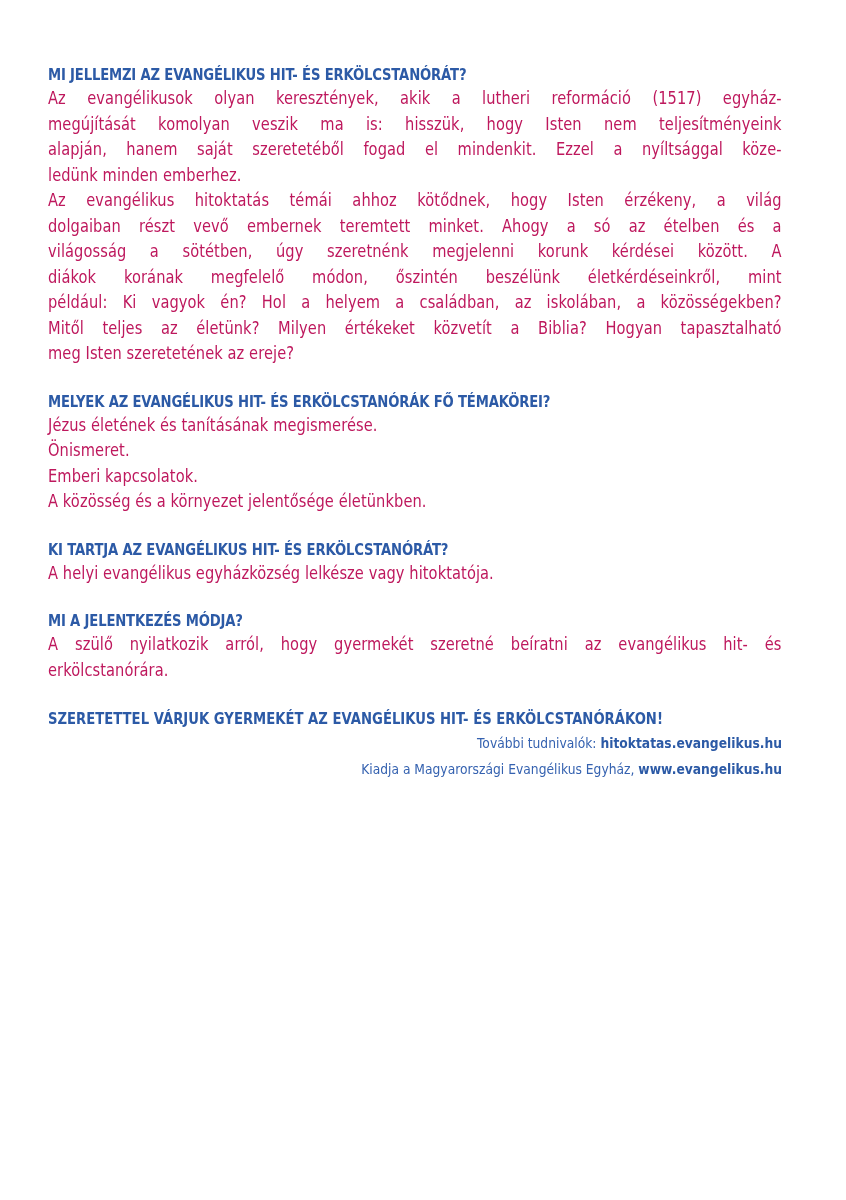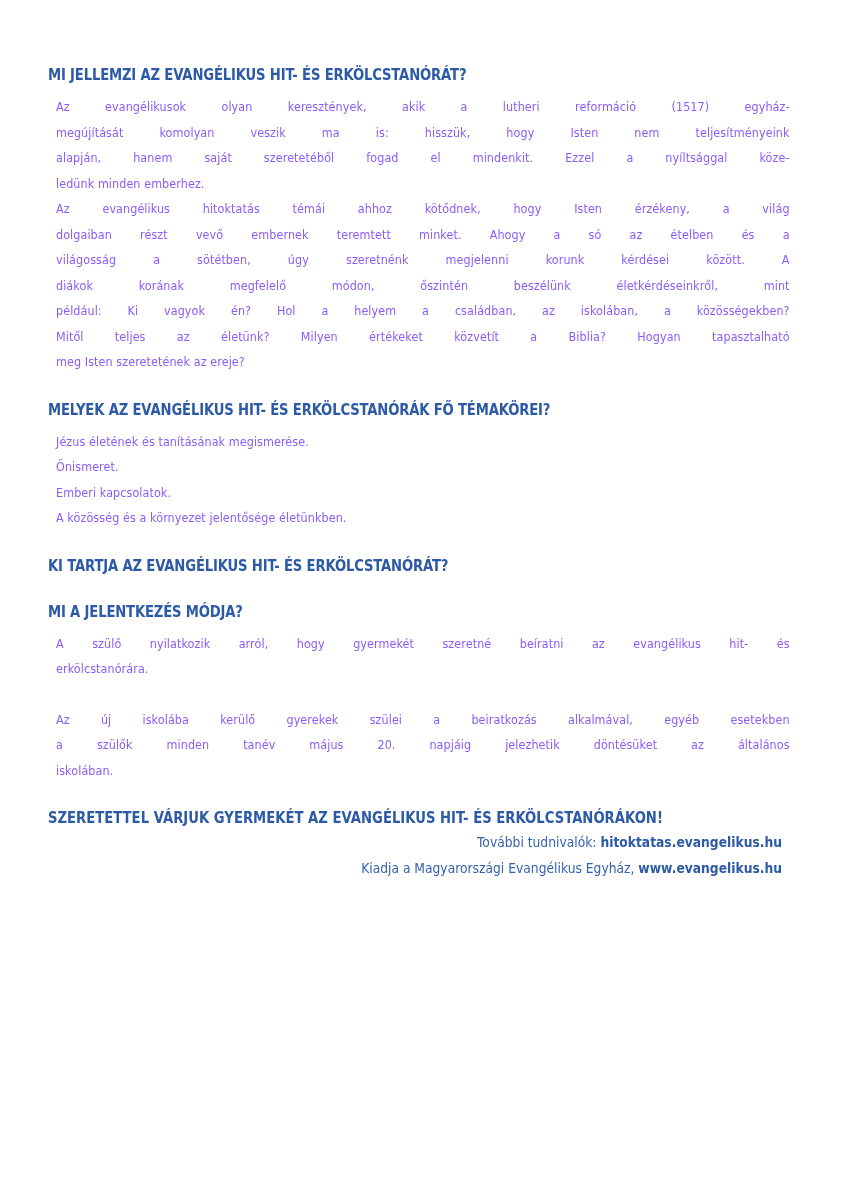--- a/index.html
+++ b/index.html
@@ -27,24 +27,24 @@
       font-size: 15px;
       line-height: 22px;
       color: #2c5aa6;
       letter-spacing: -0.2px;
       margin: 0;
       transform: scaleX(0.88);
       transform-origin: left;
       white-space: nowrap;
     }
     .para {
-      font-size: 13px;
+      font-size: 17px;
       line-height: 25.5px;
-      color: #8b5cf6;
-      margin: 8px;
+      color: #be185d;
+      margin: 0;
       letter-spacing: 0.1px;
     }
     .line {
       display: block;
       white-space: nowrap;
       transform: scaleX(0.86);
       transform-origin: left;
     }
     .line.justify {
       text-align: justify;
@@ -100,33 +100,31 @@
     <div class="para">
       <span class="line">Jézus életének és tanításának megismerése.</span>
       <span class="line">Önismeret.</span>
       <span class="line">Emberi kapcsolatok.</span>
       <span class="line">A közösség és a környezet jelentősége életünkben.</span>
     </div>
   </div>
 
   <div class="section">
     <h2 class="heading">KI TARTJA AZ EVANGÉLIKUS HIT- ÉS ERKÖLCSTANÓRÁT?</h2>
+    <div class="para">
+      <span class="line">A helyi evangélikus egyházközség lelkésze vagy hitoktatója.</span>
+    </div>
   </div>
 
 
   <div class="section">
     <h2 class="heading">MI A JELENTKEZÉS MÓDJA?</h2>
     <div class="para" style="margin-bottom:25px;">
       <span class="line justify">A szülő nyilatkozik arról, hogy gyermekét szeretné beíratni az evangélikus hit- és</span>
       <span class="line">erkölcstanórára.</span>
-    </div>
-    <div class="para">
-      <span class="line justify">Az új iskolába kerülő gyerekek szülei a beiratkozás alkalmával, egyéb esetekben</span>
-      <span class="line justify">a szülők minden tanév május 20. napjáig jelezhetik döntésüket az általános</span>
-      <span class="line">iskolában.</span>
     </div>
   </div>
 
   <div class="footer">
     <p class="footer-head">SZERETETTEL VÁRJUK GYERMEKÉT AZ EVANGÉLIKUS HIT- ÉS ERKÖLCSTANÓRÁKON!</p>
     <div class="footer-line">
       <span>További tudnivalók: </span><b>hitoktatas.evangelikus.hu</b>
     </div>
     <div class="footer-line">
       <span>Kiadja a Magyarországi Evangélikus Egyház, </span><b>www.evangelikus.hu</b>

